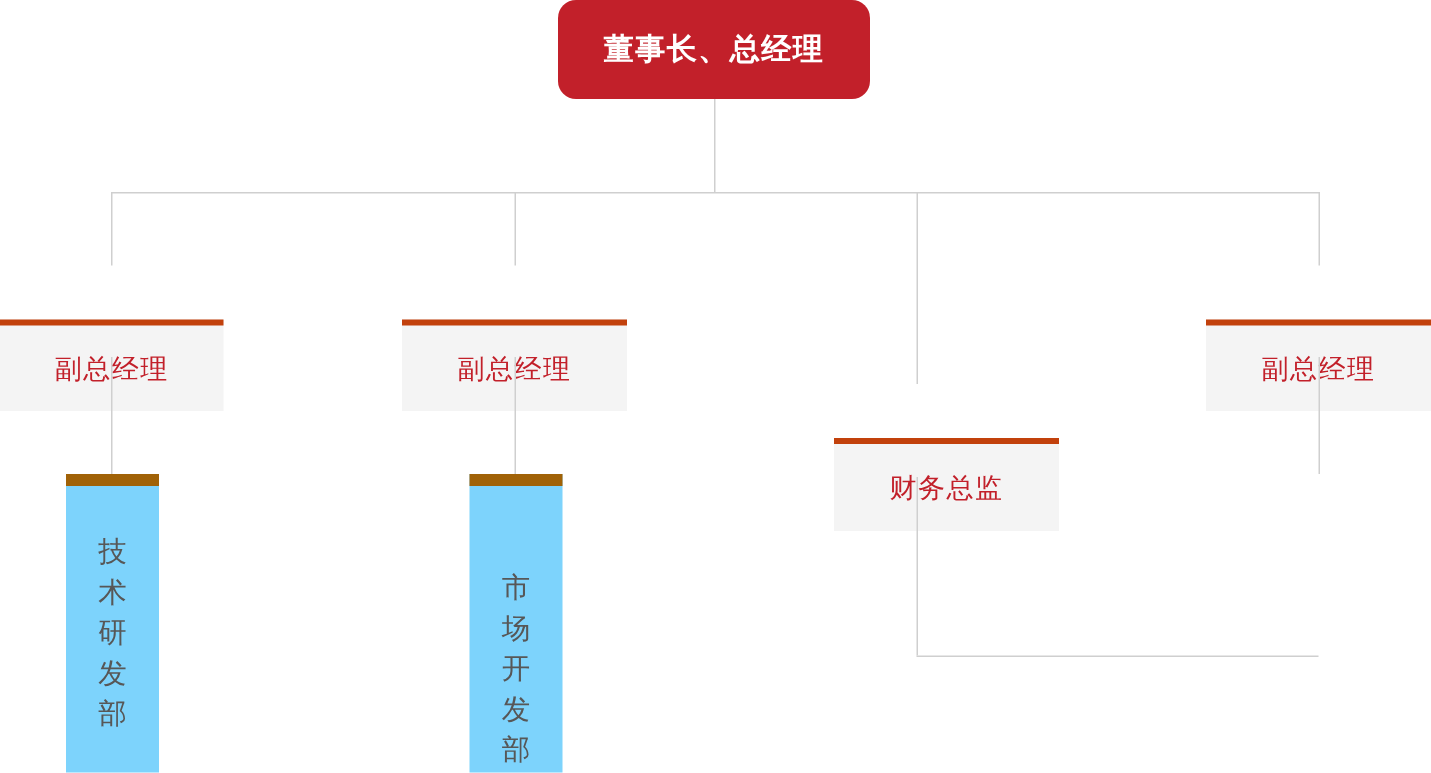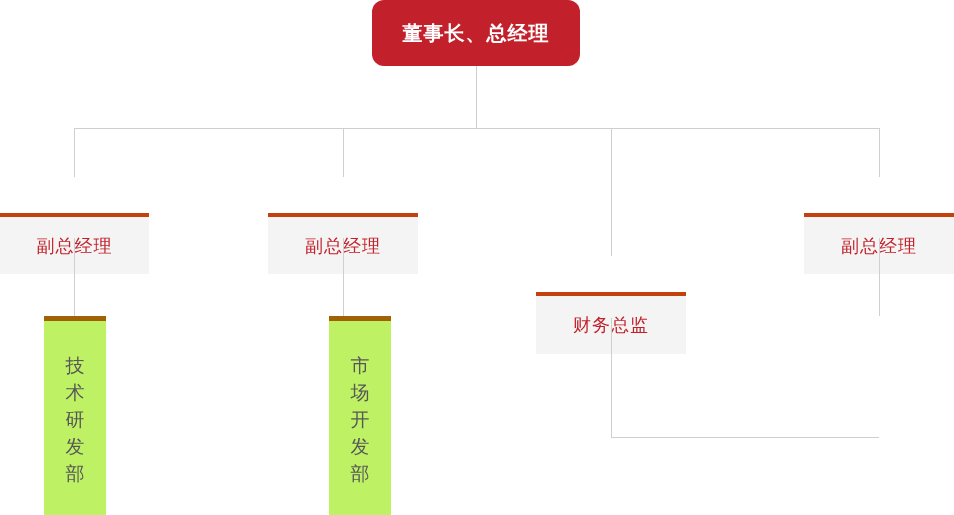--- a/index.html
+++ b/index.html
@@ -63,22 +63,22 @@
     color: #C2202A;
     font-size: 18px;
     letter-spacing: 1px;
     line-height: 1;
     white-space: nowrap;
   }
 
   
   .node-dept {
     position: absolute;
-    background: #bef264;
-    border-top: 5px solid #a16207;
+    background: #7dd3fc;
+    border-top: 8px solid #a16207;
     box-sizing: border-box;
     display: flex;
     justify-content: center;
   }
   .node-dept .node-label {
     color: #575757;
     font-size: 19px;
     line-height: 1.42;
     letter-spacing: 0px;
     width: 1em;
@@ -110,33 +110,33 @@
   </div>
 
   <div class="node-mgr" style="left:268px; top:177px; width:150px; height:61px;">
     <span class="node-label">副总经理</span>
   </div>
 
   <div class="node-mgr" style="left:804px; top:177px; width:150px; height:61px;">
     <span class="node-label">副总经理</span>
   </div>
 
-  <div class="node-mgr" style="left:536px; top:256px; width:150px; height:62px;">
+  <div class="node-mgr" style="left:556px; top:256px; width:150px; height:62px;">
     <span class="node-label">财务总监</span>
   </div>
 
   <div class="line line-v" style="left:74px; top:238px; height:78px;"></div>
   <div class="line line-v" style="left:343px; top:238px; height:78px;"></div>
   <div class="line line-v" style="left:879px; top:238px; height:78px;"></div>
 
   <div class="line line-v" style="left:611px; top:318px; height:119px;"></div>
   <div class="line line-h" style="left:611px; top:437px; width:268px;"></div>
 
   <div class="node-dept" style="left:44px; top:316px; width:62px; height:199px;">
     <span class="node-label">技术研发部</span>
   </div>
 
-  <div class="node-dept" style="left:329px; top:316px; width:62px; height:199px;">
+  <div class="node-dept" style="left:313px; top:316px; width:62px; height:199px;align-items:flex-end;">
     <span class="node-label">市场开发部</span>
   </div>
 
 
 </div>
 
 </body></html>

